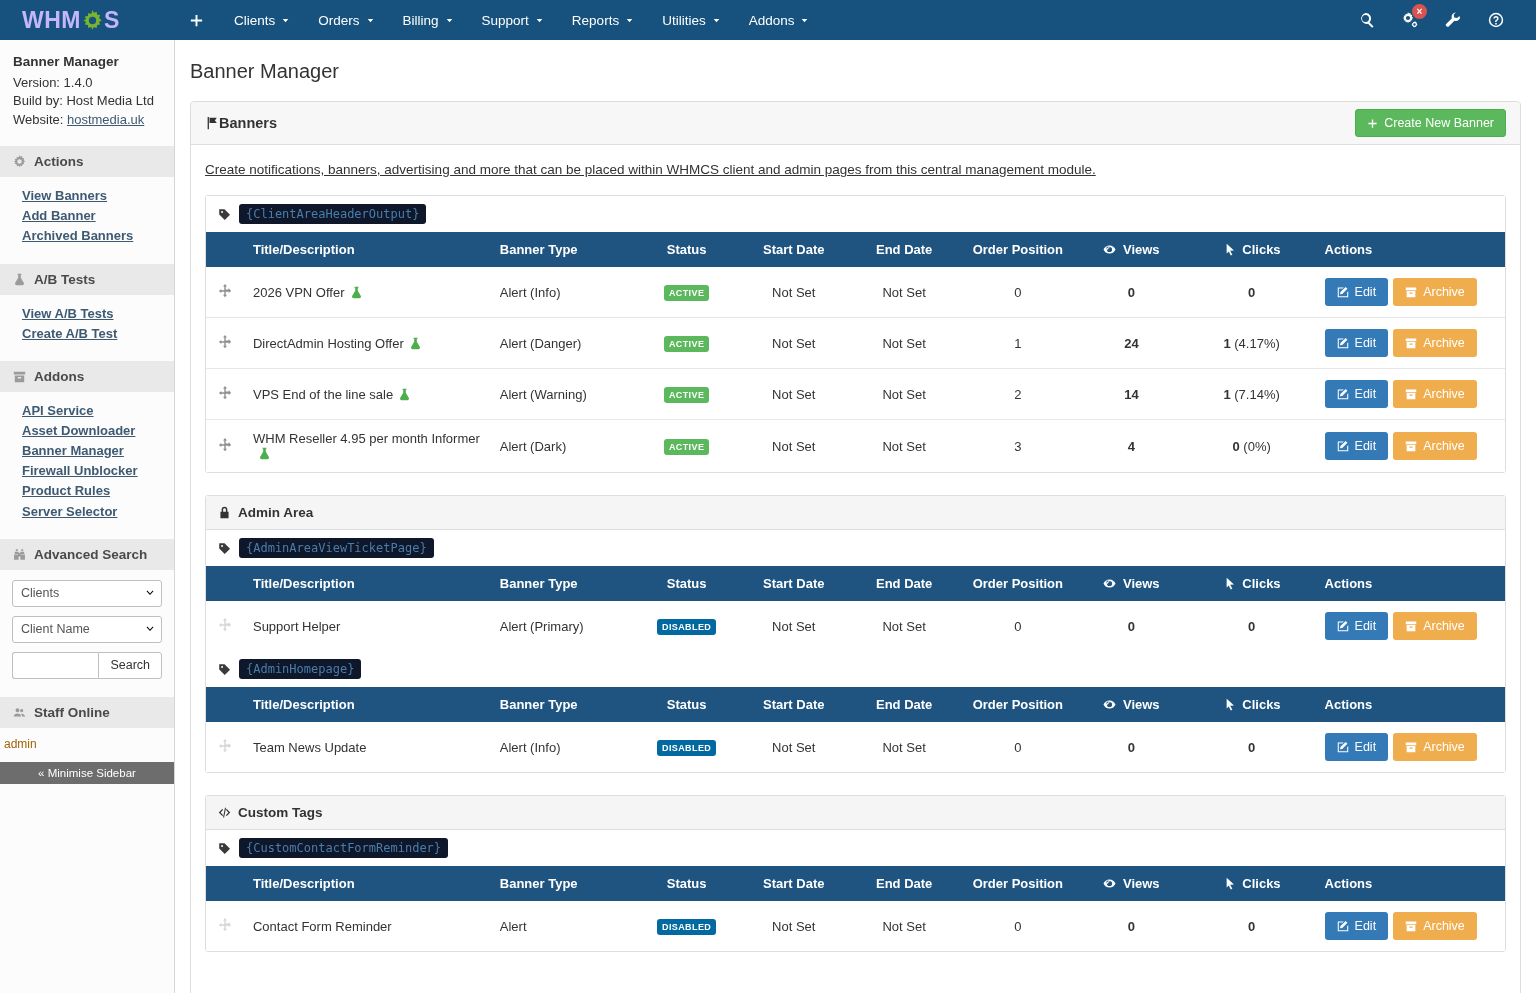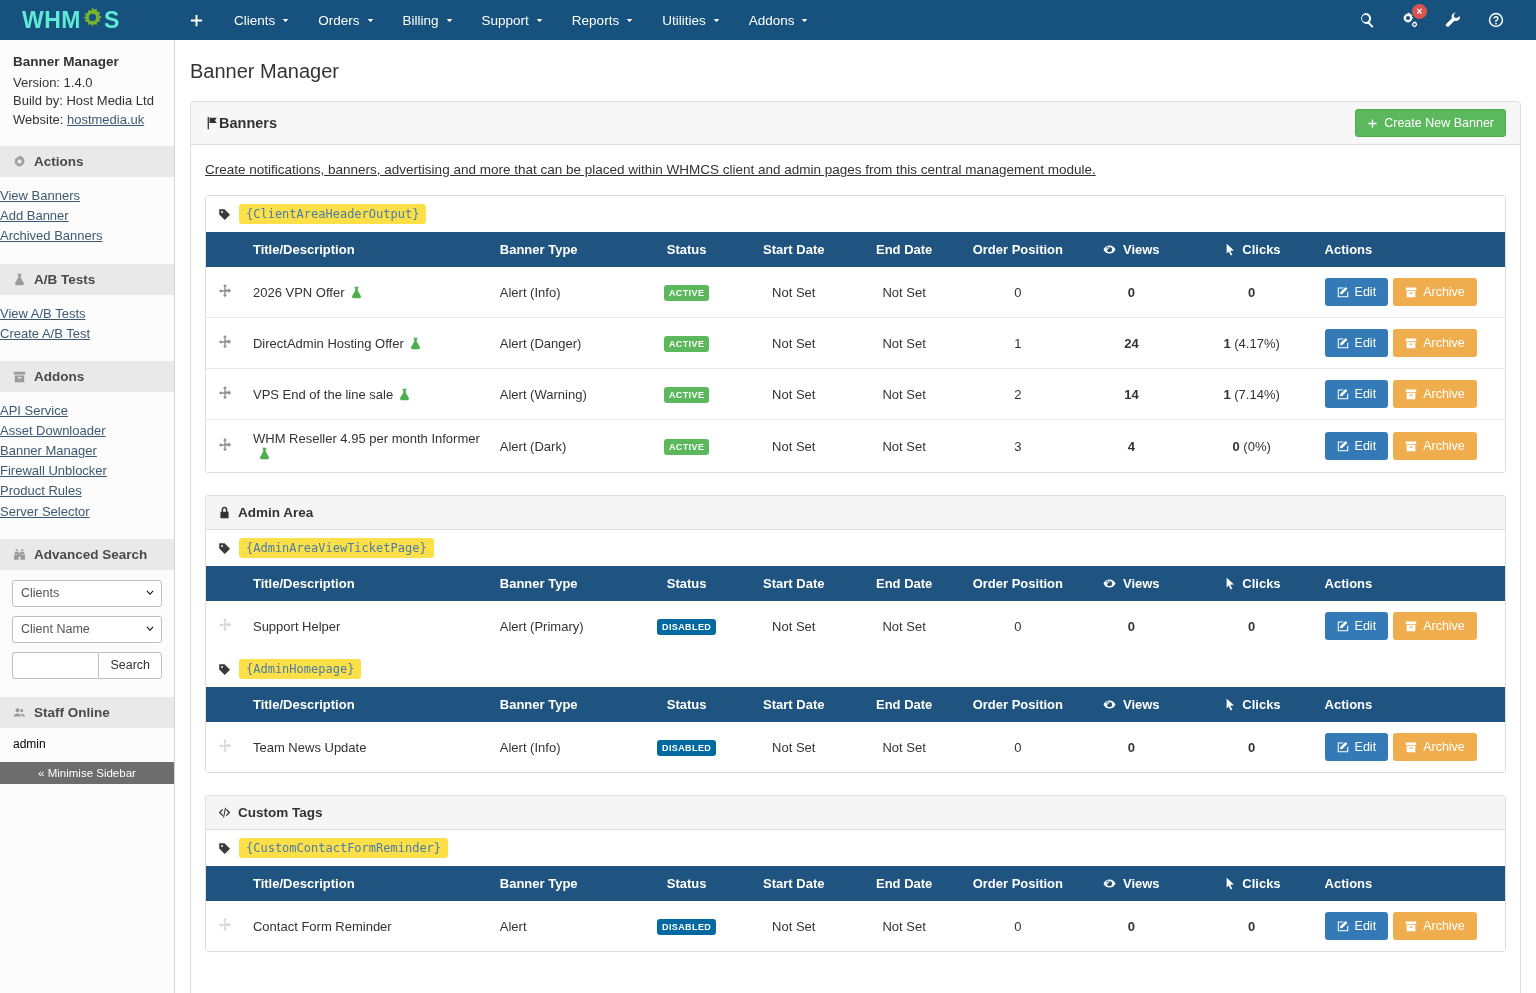--- a/index.html
+++ b/index.html
@@ -7,21 +7,21 @@
   body {
     width:1536px; height:993px; overflow:hidden;
     background:#e9edf2;
     font-family:"Liberation Sans", sans-serif;
     color:#333;
   }
   .ic { width:14px; height:14px; fill:currentColor; flex:0 0 auto; vertical-align:-2px; }
 
   
   .navbar { height:40px; background:#16527d; display:flex; align-items:center; color:#fff; }
-  .logo { width:175px; padding-left:22px; display:flex; font-weight:bold; font-size:23px; letter-spacing:.5px; color:#5eead4; }
+  .logo { width:175px; padding-left:22px; display:flex; align-items:center; font-weight:bold; font-size:23px; letter-spacing:.5px; color:#c4b5fd; }
   .logo .gear-c { width:21px; height:21px; fill:#77b52c; margin:0 1px; }
   .nav-plus { margin:0 16px 0 14px; display:flex; align-items:center; cursor:pointer; }
   .nav-plus .ic { width:15px; height:15px; }
   .nav-menus { display:flex; align-items:center; height:100%; }
   .nav-item { display:flex; align-items:center; gap:6px; padding:0 14px; height:100%; font-size:13.5px; color:#fff; text-decoration:none; cursor:pointer; }
   .nav-item .ic { width:9px; height:9px; }
   .nav-right { margin-left:auto; display:flex; align-items:center; gap:27px; padding-right:32px; }
   .nav-ic { position:relative; display:flex; cursor:pointer; color:#fff; }
   .nav-ic .ic { width:16px; height:16px; }
   .nav-badge { position:absolute; top:-8px; right:-9px; background:#d9534f; color:#fff; width:15px; height:15px; border-radius:50%; font-size:10px; line-height:15px; text-align:center; font-weight:bold; }
@@ -29,49 +29,49 @@
   
   .layout { display:flex; min-height:882px; background:#fff; }
 
   
   .sidebar { width:175px; flex:0 0 175px; background:#fcfcfc; border-right:1px solid #d5d5d5; font-size:13px; }
   .module-info { padding:12px 13px 10px; line-height:1.45; color:#333; }
   .module-info .mtitle { font-weight:bold; font-size:13.5px; margin-bottom:2px; }
   .module-info a { color:#3e5a73; }
   .side-head { background:#e9e9e9; padding:8px 13px; font-weight:bold; font-size:13.5px; color:#4a4a4a; display:flex; align-items:center; gap:8px; margin-top:6px; }
   .side-head .ic { width:13px; height:13px; color:#9b9b9b; }
-  .side-links { padding:9px 0 11px; }
+  .side-links { padding:9px 22px 11px;font-weight:bold; }
   .side-links a { display:block; color:#3e5a73; text-decoration:underline; font-size:13px; line-height:1.55; }
   .adv-search { padding:10px 12px 12px; }
   .sel-wrap { position:relative; margin-bottom:9px; }
   .sel-wrap select { width:100%; height:27px; border:1px solid #bfbfbf; border-radius:3px; background:#fff; font-size:12.5px; color:#555; padding:0 20px 0 8px; appearance:none; -webkit-appearance:none; font-family:"Liberation Sans", sans-serif; }
   .sel-wrap .chev { position:absolute; right:7px; top:8px; width:10px; height:10px; color:#888; pointer-events:none; }
   .search-row { display:flex; }
   .search-row input { flex:1; min-width:0; height:27px; border:1px solid #bfbfbf; border-right:none; border-radius:3px 0 0 3px; padding:0 6px; font-size:12.5px; font-family:"Liberation Sans", sans-serif; }
   .search-row button { height:27px; border:1px solid #bfbfbf; background:#fff; border-radius:0 3px 3px 0; padding:0 11px; font-size:12.5px; color:#333; cursor:pointer; font-family:"Liberation Sans", sans-serif; }
-  .staff-names { padding:9px 13px; font-size:12px; color:#000000; }
+  .staff-names { padding:9px 4px; font-size:12px; color:#a16207; }
   .minimise-btn { display:block; width:100%; border:none; background:#6d6d6d; color:#fff; font-size:11.5px; padding:5px 15px; cursor:pointer; margin-top:2px; font-family:"Liberation Sans", sans-serif;text-align:center; }
 
   
   .content { flex:1; padding:12px 15px 0; background:#fff; }
   .page-title { font-size:20px; font-weight:500; color:#333; margin:8px 0 18px; }
   .panel { border:1px solid #ddd; border-radius:4px; margin-bottom:20px; background:#fff; }
   .panel-heading { background:#f7f7f7; border-bottom:1px solid #ddd; border-radius:4px 4px 0 0; padding:7px 14px; display:flex; align-items:center; justify-content:space-between; min-height:40px; }
   .panel-title { font-weight:bold; font-size:14.5px; color:#333; display:flex; align-items:center; }
   .btn-create { background:#5cb85c; border:1px solid #4cae4c; color:#fff; border-radius:3px; padding:6px 11px; font-size:12.5px; display:inline-flex; align-items:center; gap:6px; cursor:pointer; font-family:"Liberation Sans", sans-serif; }
   .btn-create .ic { width:11px; height:11px; }
   .panel-body { padding:15px 14px 30px; }
   .panel-desc { font-size:13.5px; margin:2px 0 18px; color:#333;text-decoration:underline; }
 
   .section-box { border:1px solid #ddd; border-radius:3px; margin-bottom:22px; }
   .section-heading { background:#f5f5f5; border-bottom:1px solid #ddd; padding:9px 12px; font-weight:bold; font-size:13.5px; color:#333; display:flex; align-items:center; gap:7px; }
   .section-heading .ic { width:13px; height:13px; color:#333; }
   .tag-row { display:flex; align-items:center; gap:8px; padding:8px 12px; background:#fff; }
   .tag-row .ic { width:13px; height:13px; color:#3a3a3a; }
-  .tag-badge { font-family:"DejaVu Sans Mono", monospace; font-size:12px; color:#4a7dab; background:#fde047; border-radius:3px; padding:3px 7px; }
+  .tag-badge { font-family:"DejaVu Sans Mono", monospace; font-size:12px; color:#4a7dab; background:#0f172a; border-radius:3px; padding:3px 7px; }
 
   table.banner-table { width:100%; border-collapse:collapse; table-layout:fixed; }
   .banner-table th { background:#1f5480; color:#fff; font-size:13px; font-weight:bold; text-align:center; padding:10px 8px; }
   .banner-table th .ic { width:13px; height:13px; margin-right:3px; }
   .banner-table th.col-title, .banner-table th.col-type, .banner-table th.col-actions { text-align:left; }
   .banner-table col.c-handle { width:3%; } .banner-table col.c-title { width:19%; }
   .banner-table col.c-type { width:11%; } .banner-table col.c-status { width:8%; }
   .banner-table col.c-start { width:8.5%; } .banner-table col.c-end { width:8.5%; }
   .banner-table col.c-order { width:9%; } .banner-table col.c-views { width:8.5%; }
   .banner-table col.c-clicks { width:10%; } .banner-table col.c-actions { width:14.5%; }

